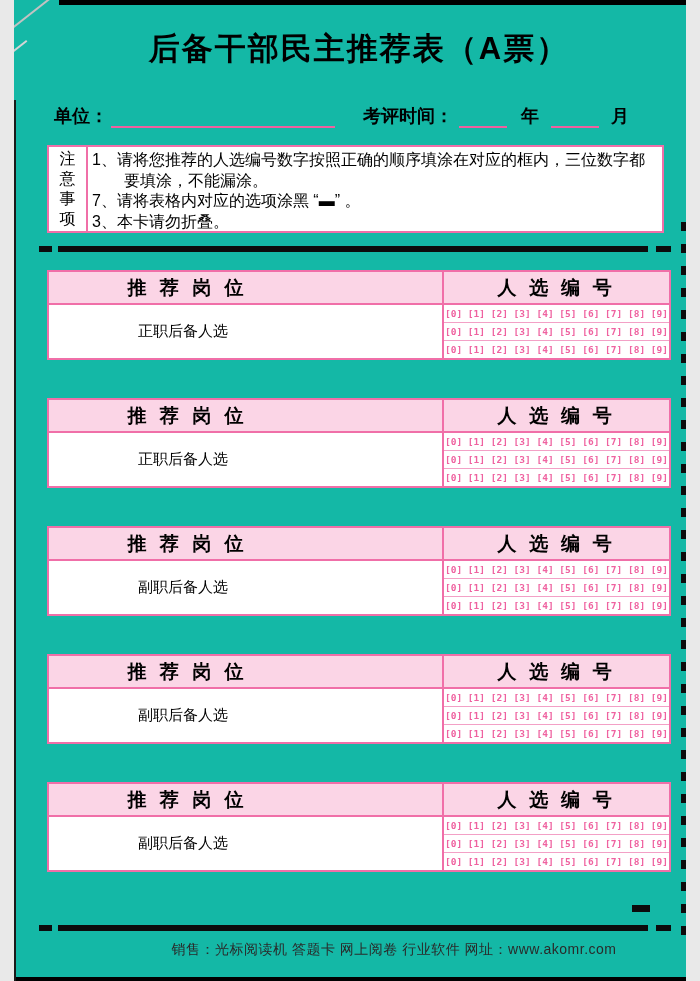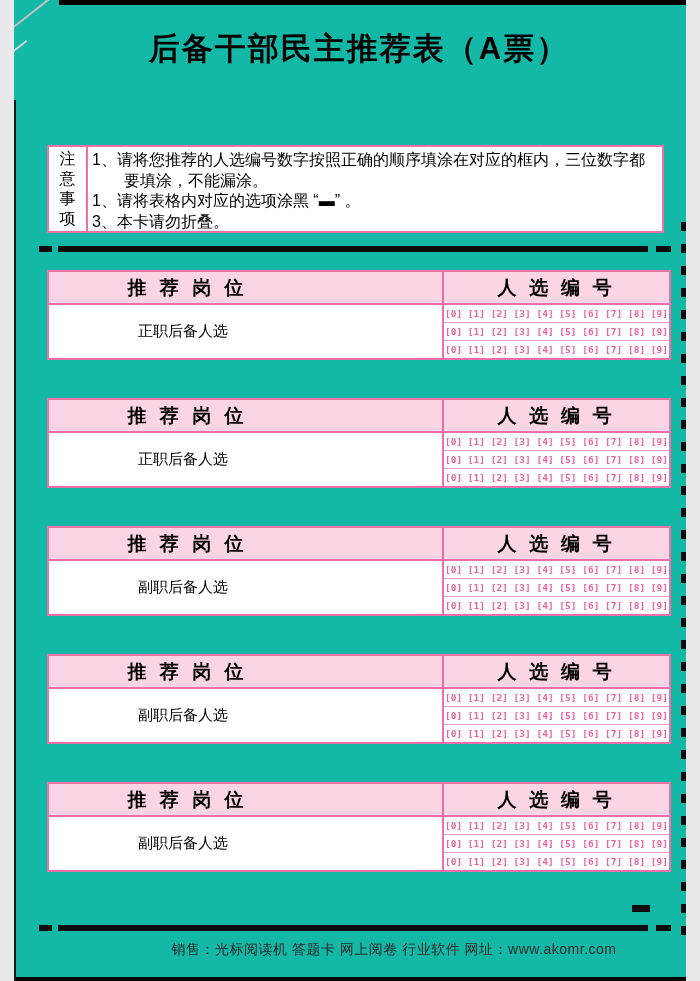--- a/index.html
+++ b/index.html
@@ -111,31 +111,40 @@
       <div class="timing-mark" style="top: 816px;"></div>
       <div class="timing-mark" style="top: 838px;"></div>
       <div class="timing-mark" style="top: 860px;"></div>
       <div class="timing-mark" style="top: 882px;"></div>
       <div class="timing-mark" style="top: 904px;"></div>
       <div class="timing-mark" style="top: 926px;"></div>
     </div>
 
   <div class="title">后备干部民主推荐表（A票）</div>
 
+  <div class="unit-row">
+    <span class="f-label">单位：</span>
+    <span class="w-line u-unit"></span>
+    <span class="f-label">考评时间：</span>
+    <span class="w-line u-year"></span>
+    <span class="f-label">年</span>
+    <span class="w-line u-month"></span>
+    <span class="f-label">月</span>
+  </div>
 
   <div class="notice-box">
     <div class="notice-side">
       <span>注</span>
       <span>意</span>
       <span>事</span>
       <span>项</span>
     </div>
     <div class="notice-items">
       <div class="notice-item">1、请将您推荐的人选编号数字按照正确的顺序填涂在对应的框内，三位数字都要填涂，不能漏涂。</div>
-      <div class="notice-item">1、请将表格内对应的选项涂黑 “▬” 。</div>
+      <div class="notice-item">7、请将表格内对应的选项涂黑 “▬” 。</div>
       <div class="notice-item">3、本卡请勿折叠。</div>
     </div>
   </div>
 
   <div class="blk sync-dash-l y-top"></div>
   <div class="blk sync-line  y-top"></div>
   <div class="blk sync-dash-r y-top"></div>
   <div class="blk lone-dash"></div>
   <div class="blk sync-dash-l y-bot"></div>
   <div class="blk sync-line  y-bot"></div>

